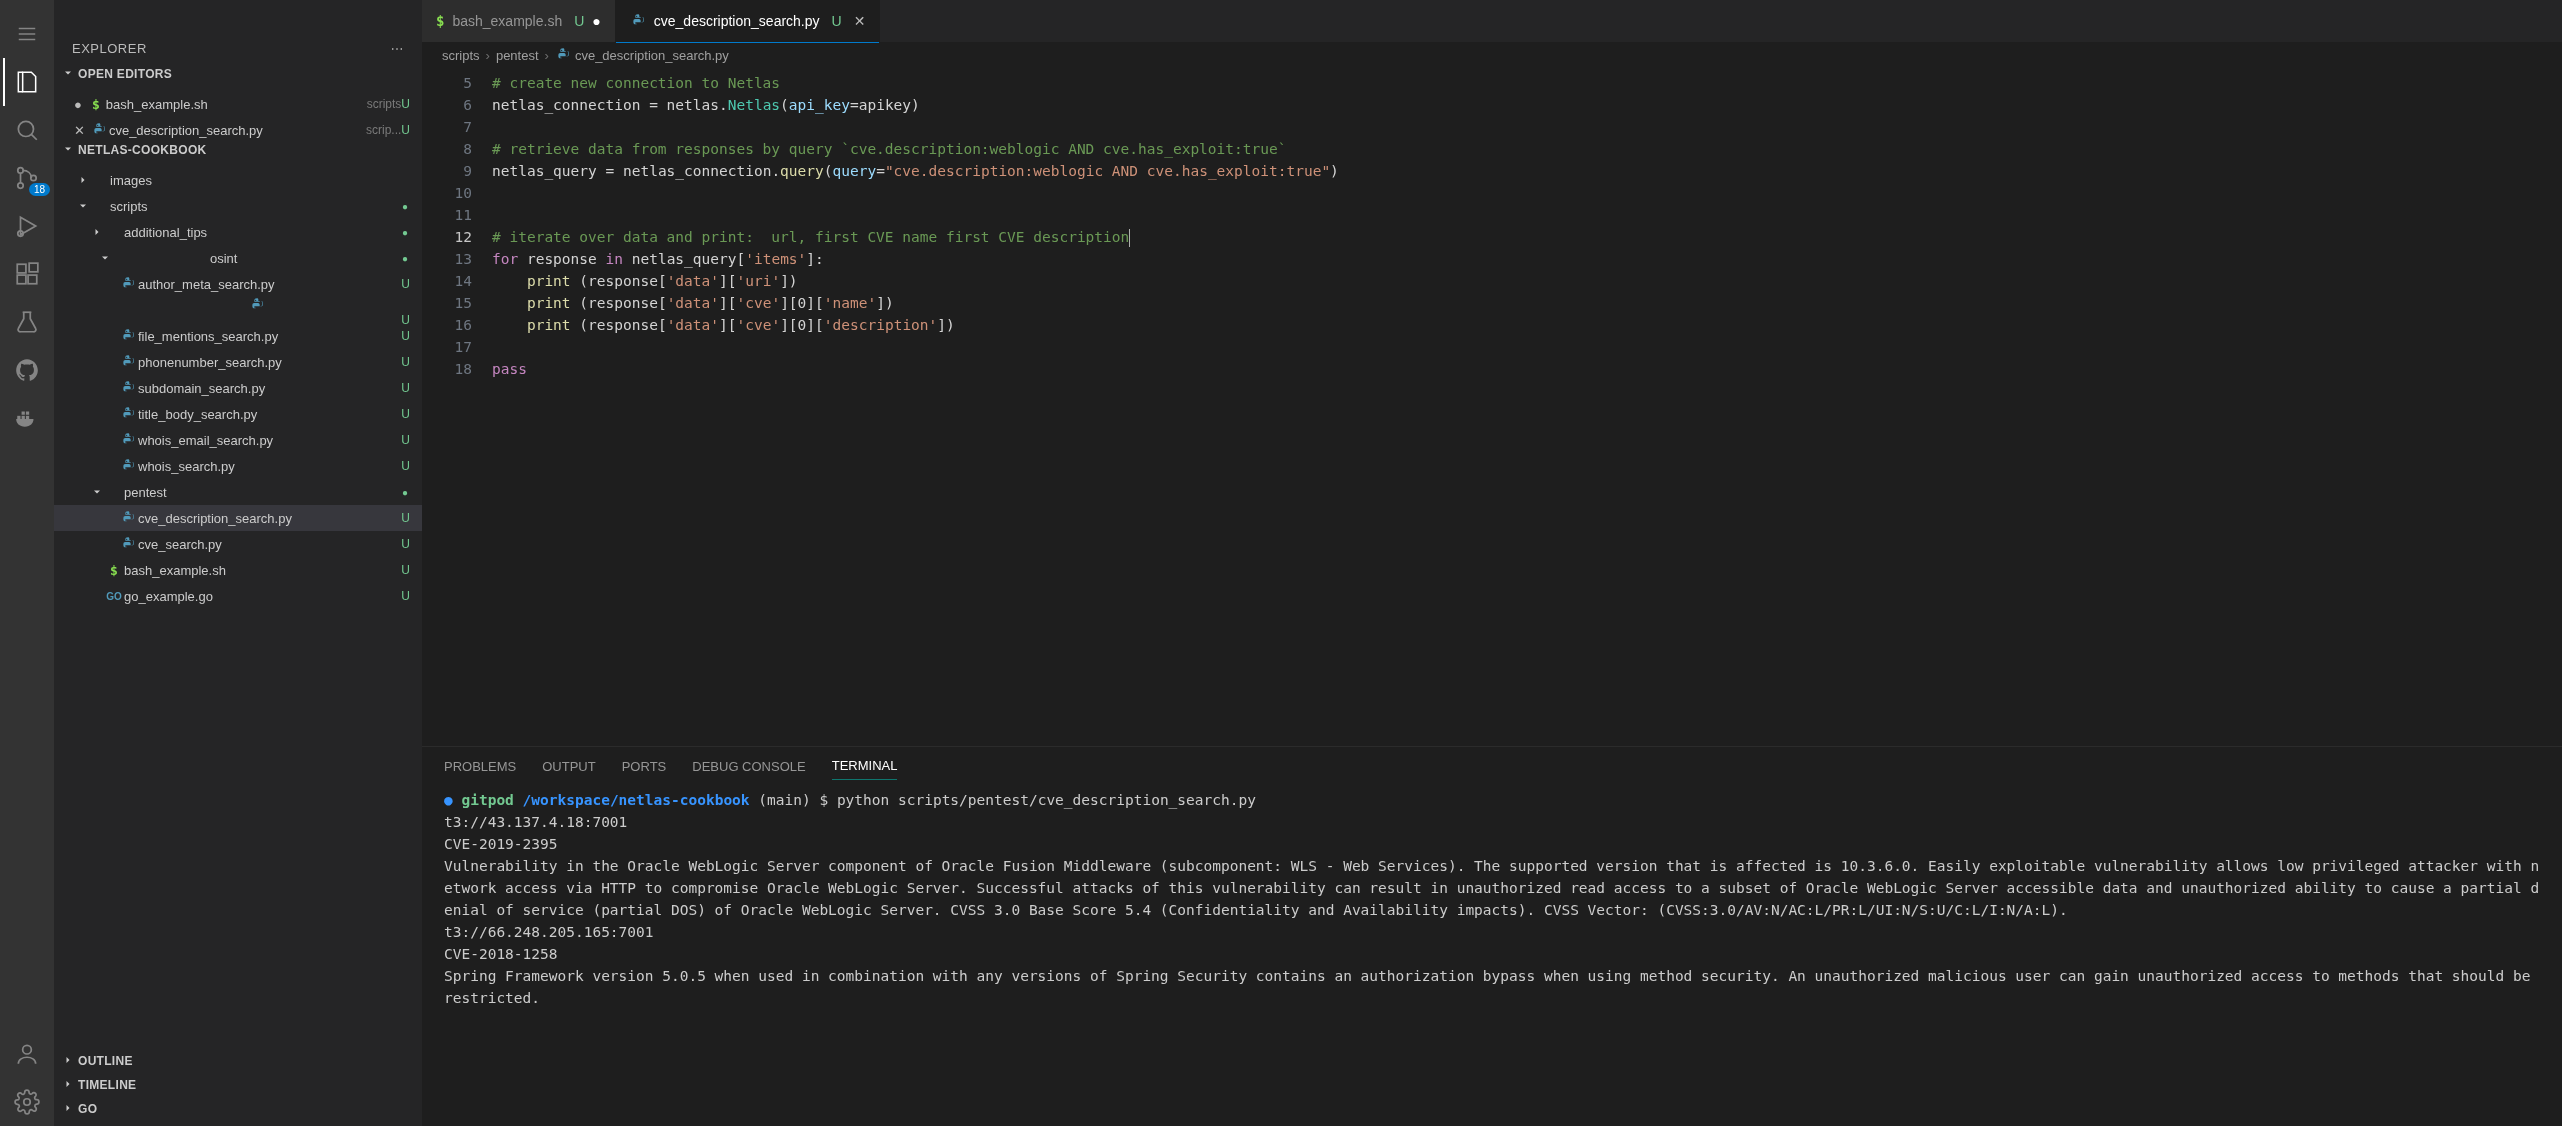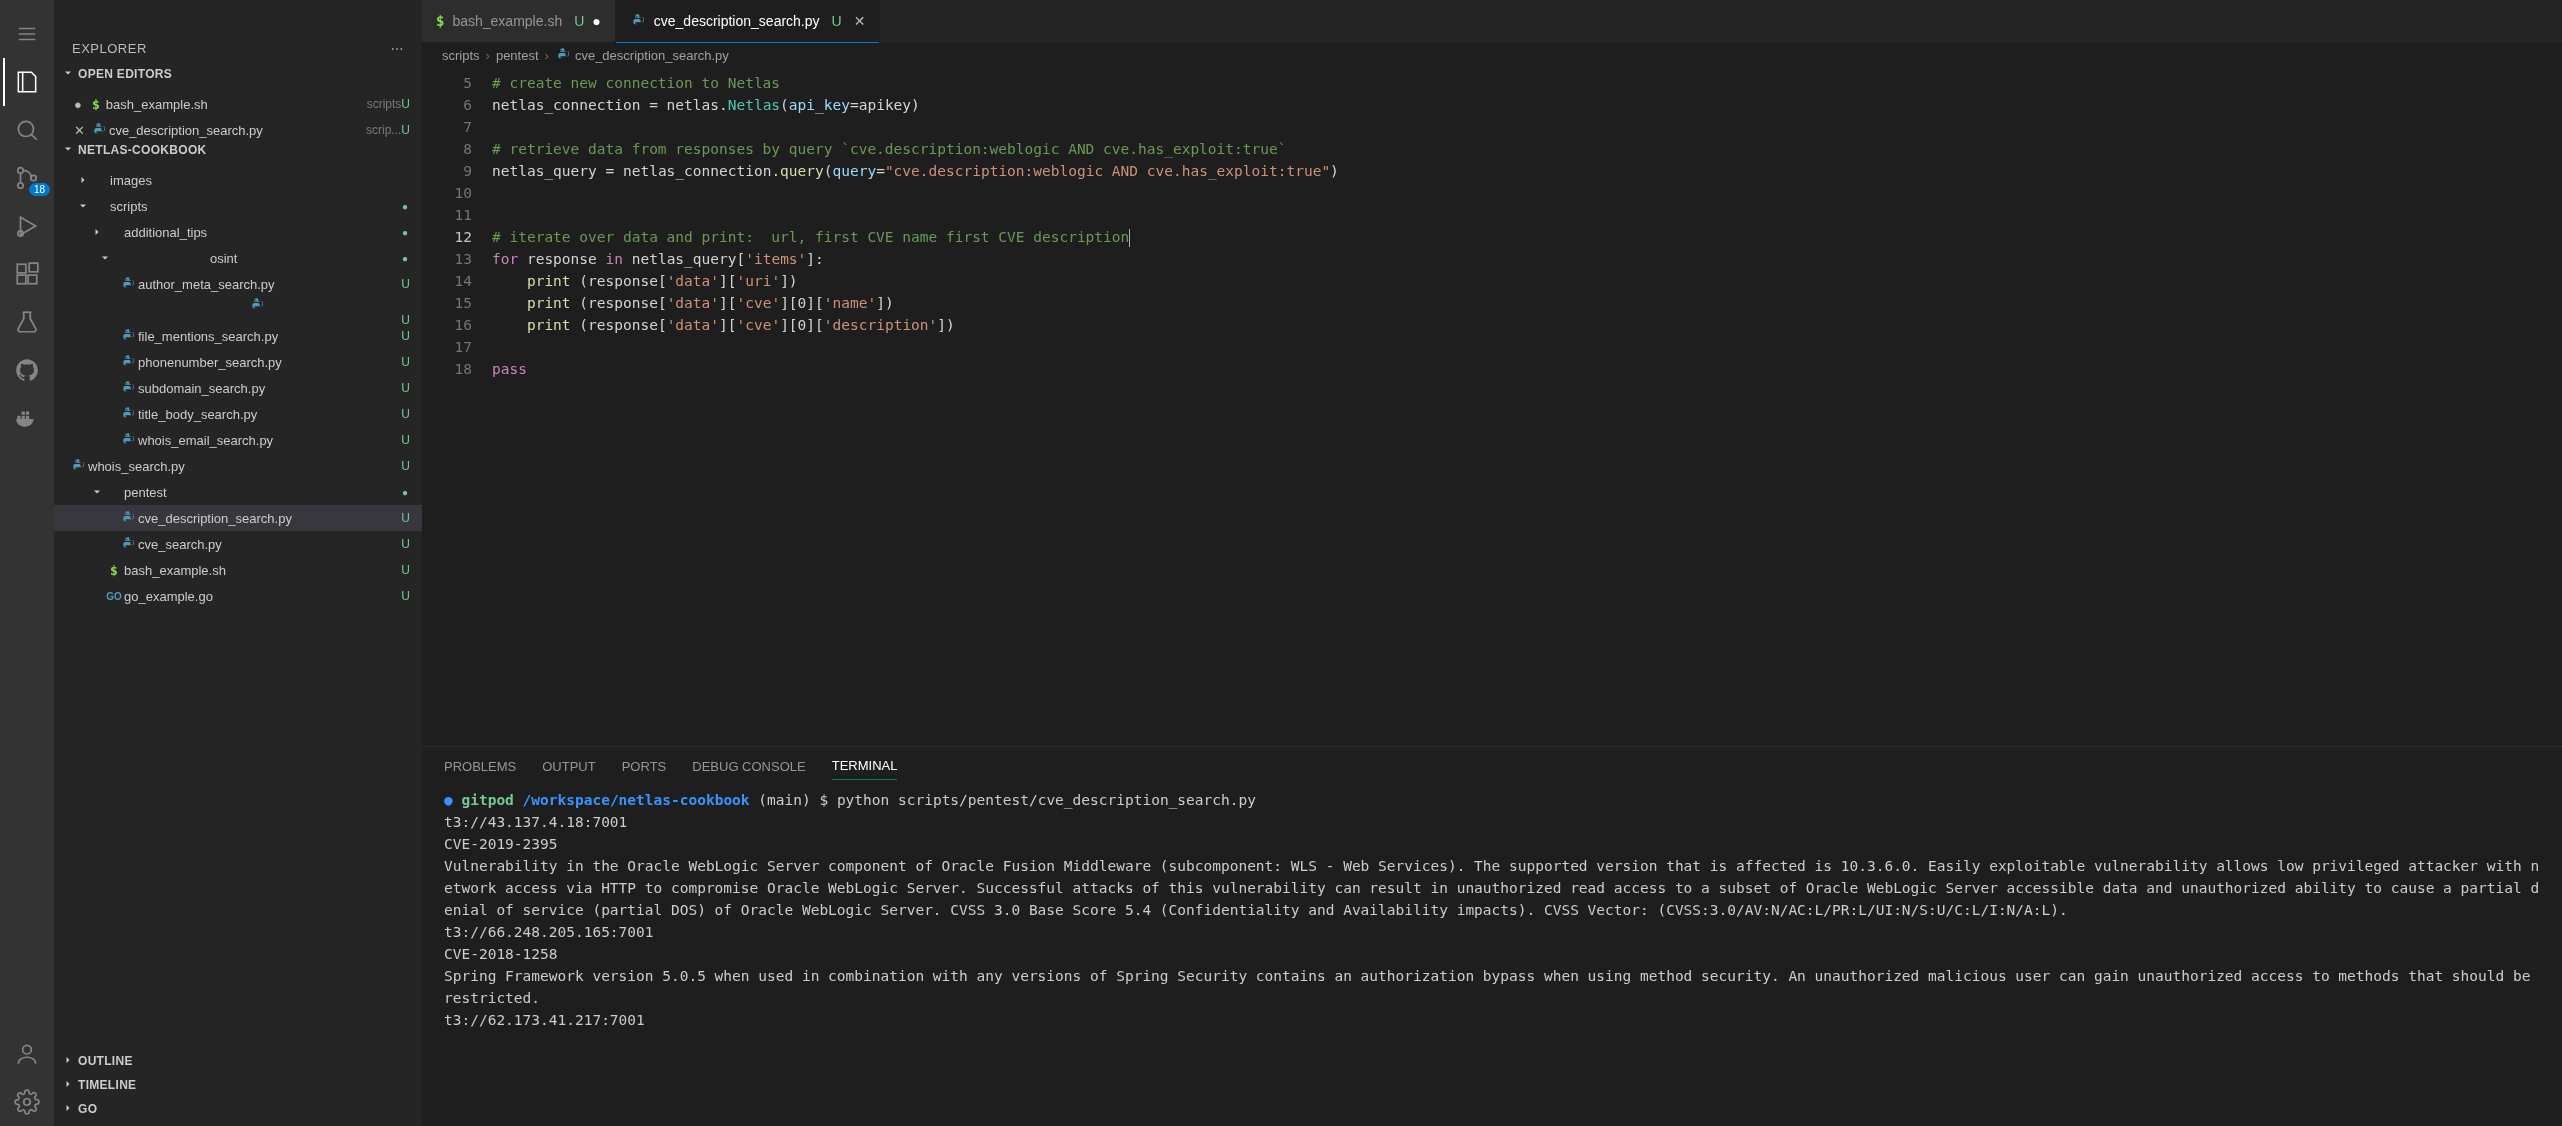--- a/index.html
+++ b/index.html
@@ -447,21 +447,21 @@
       <div class="tree-row" style="padding-left: 50px;">
         <span class="twisty"></span>
         <span class="ficon py-icon">
           <svg width="16" height="16" viewBox="0 0 24 24" fill="currentColor">
             <path d="M12 2c-3 0-4 1-4 3v2h8V6h2c2 0 3 1 3 4s-1 4-3 4h-2v-2c0-2-1-3-4-3H8c-2 0-3 1-3 4s1 4 3 4h2v-1H8v-2h8c3 0 4-1 4-3V9c0-2-1-3-4-3h-2V4c0-1-.5-2-2-2zm-2 2a1 1 0 110 2 1 1 0 010-2z"></path>
           </svg>
         </span>
         <span class="label">whois_email_search.py</span>
         <span class="status u">U</span>
       </div>
-      <div class="tree-row" style="">
+      <div class="tree-row" style="padding-left: 50px;">
         <span class="twisty"></span>
         <span class="ficon py-icon">
           <svg width="16" height="16" viewBox="0 0 24 24" fill="currentColor">
             <path d="M12 2c-3 0-4 1-4 3v2h8V6h2c2 0 3 1 3 4s-1 4-3 4h-2v-2c0-2-1-3-4-3H8c-2 0-3 1-3 4s1 4 3 4h2v-1H8v-2h8c3 0 4-1 4-3V9c0-2-1-3-4-3h-2V4c0-1-.5-2-2-2zm-2 2a1 1 0 110 2 1 1 0 010-2z"></path>
           </svg>
         </span>
         <span class="label">whois_search.py</span>
         <span class="status u">U</span>
       </div>
       <div class="tree-row" style="padding-left: 36px;">
@@ -595,16 +595,15 @@
         <div class="ptab active">TERMINAL</div>
       </div>
     <div class="terminal" id="terminal">
         <div><span class="t-bullet">● </span><span class="t-green" style="font-weight:600;">gitpod</span> <span class="t-blue" style="font-weight:600;">/workspace/netlas-cookbook</span> <span>(main) $ python scripts/pentest/cve_description_search.py</span></div>
         <div style="white-space: pre-wrap; word-break: break-all;">t3://43.137.4.18:7001</div>
         <div style="white-space: pre-wrap; word-break: break-all;">CVE-2019-2395</div>
         <div style="white-space: pre-wrap; word-break: break-all;">Vulnerability in the Oracle WebLogic Server component of Oracle Fusion Middleware (subcomponent: WLS - Web Services). The supported version that is affected is 10.3.6.0. Easily exploitable vulnerability allows low privileged attacker with network access via HTTP to compromise Oracle WebLogic Server. Successful attacks of this vulnerability can result in unauthorized read access to a subset of Oracle WebLogic Server accessible data and unauthorized ability to cause a partial denial of service (partial DOS) of Oracle WebLogic Server. CVSS 3.0 Base Score 5.4 (Confidentiality and Availability impacts). CVSS Vector: (CVSS:3.0/AV:N/AC:L/PR:L/UI:N/S:U/C:L/I:N/A:L).</div>
         <div style="white-space: pre-wrap; word-break: break-all;">t3://66.248.205.165:7001</div>
         <div style="white-space: pre-wrap; word-break: break-all;">CVE-2018-1258</div>
         <div style="white-space: pre-wrap; word-break: break-all;">Spring Framework version 5.0.5 when used in combination with any versions of Spring Security contains an authorization bypass when using method security. An unauthorized malicious user can gain unauthorized access to methods that should be restricted.</div>
-        <div style="white-space: pre-wrap; word-break: break-all;">t3://62.173.41.217:7001</div>
       </div>
   </div>
 </div>
 
 </body></html>

